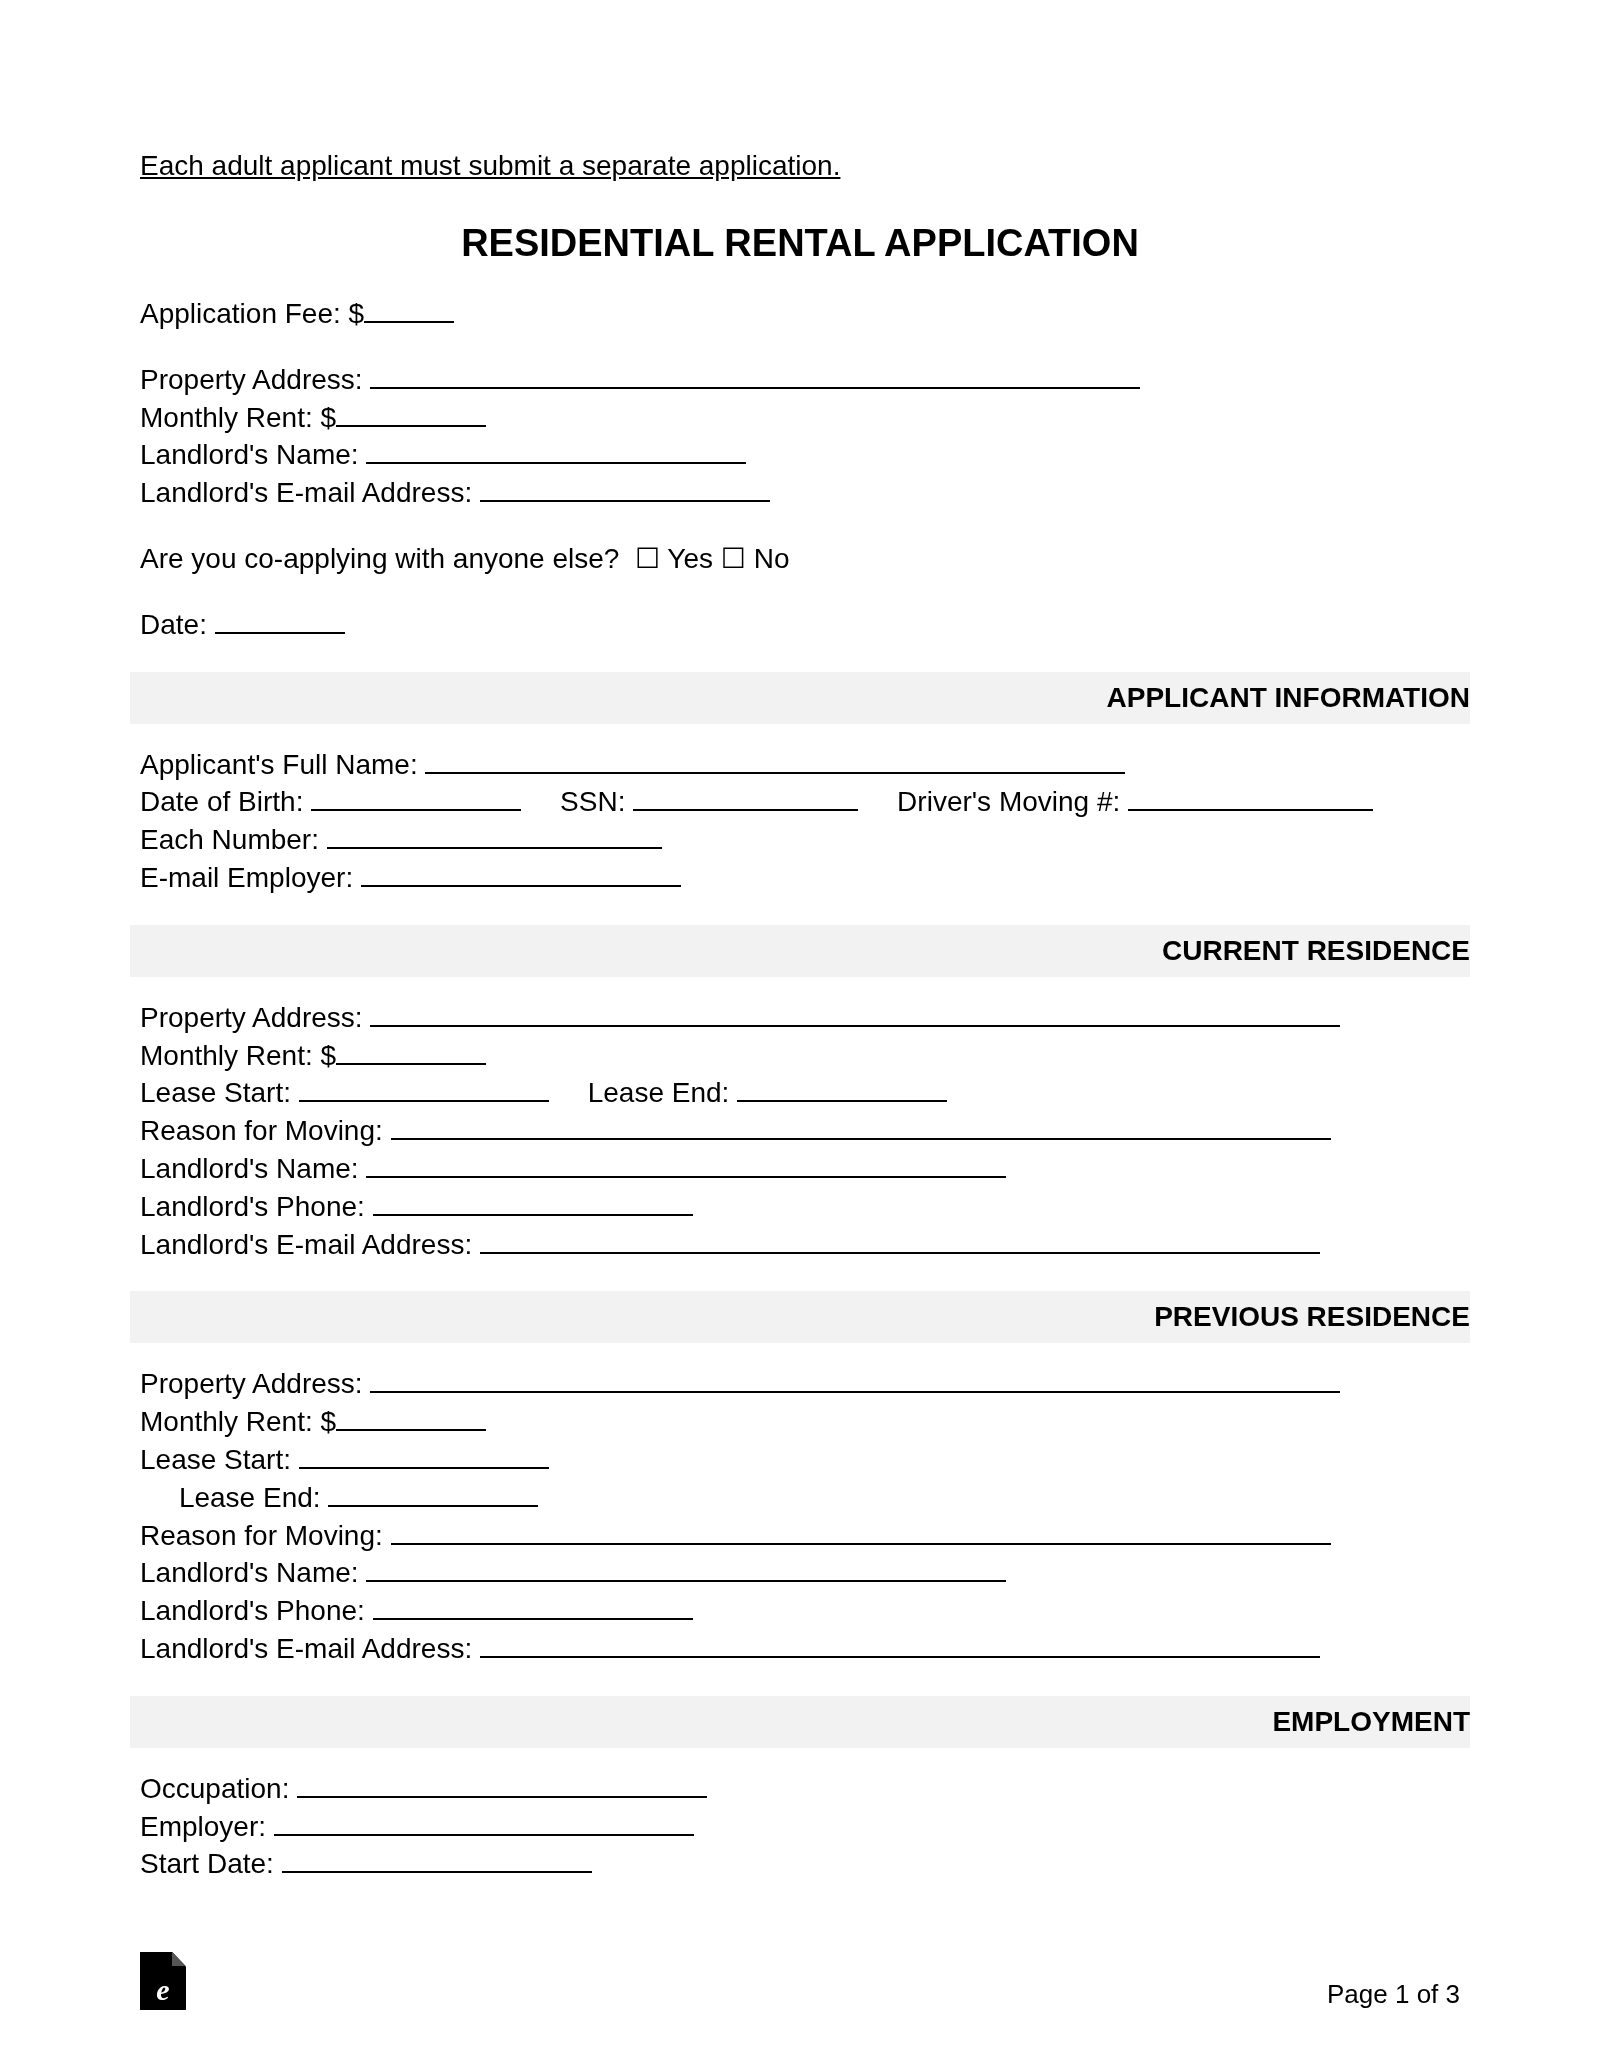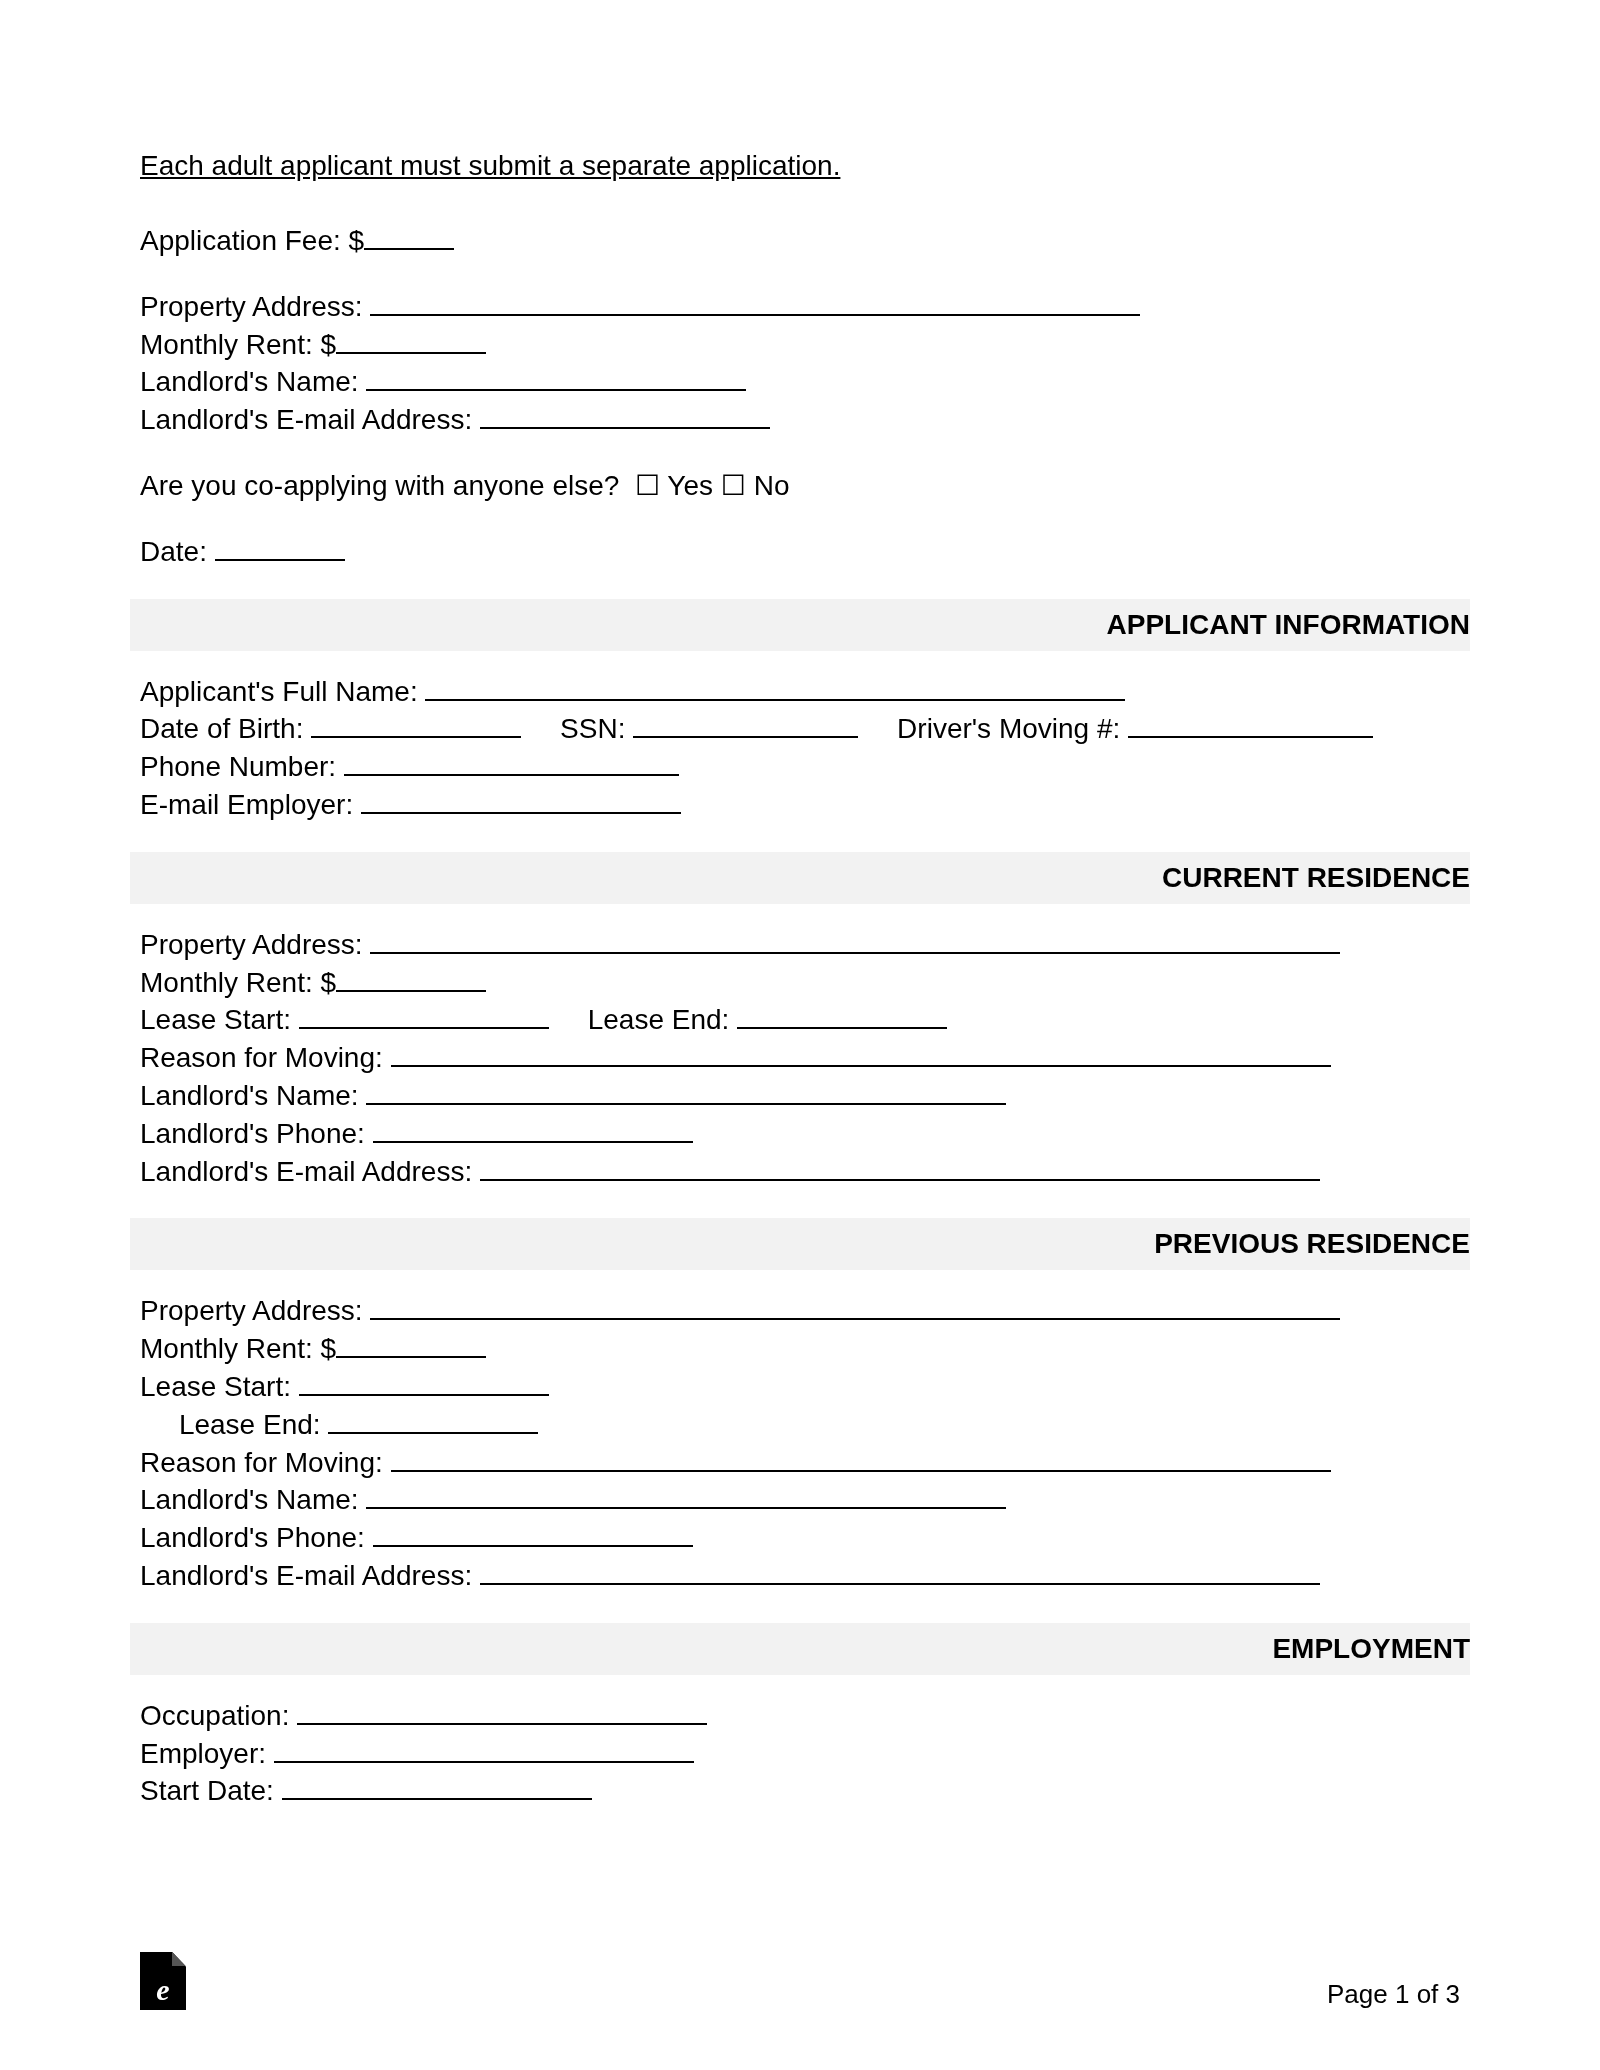--- a/index.html
+++ b/index.html
@@ -88,20 +88,21 @@
     font-size: 26px;
   }
 </style>
 </head>
 <body>
 
 <div class="page">
 
   <div class="intro">Each adult applicant must submit a separate application.</div>
 
+  <div class="title">RESIDENTIAL RENTAL APPLICATION</div>
 
   <div class="block">
     <span class="line"><span>Application Fee: $</span><span class="blank" style="width:90px"></span></span>
   </div>
 
   <div class="block">
     <div class="line"><span>Property Address: </span><span class="blank" style="width:770px"></span></div>
     <div class="line"><span>Monthly Rent: $</span><span class="blank" style="width:150px"></span></div>
     <div class="line"><span>Landlord's Name: </span><span class="blank" style="width:380px"></span></div>
     <div class="line"><span>Landlord's E-mail Address: </span><span class="blank" style="width:290px"></span></div>
@@ -113,21 +114,21 @@
 
 
   <div class="block">
     <span class="line"><span>Date: </span><span class="blank" style="width:130px"></span></span>
   </div>
 
   <div class="section-header">APPLICANT INFORMATION</div>
   <div class="block">
     <div class="line"><span>Applicant's Full Name: </span><span class="blank" style="width:700px"></span></div>
     <div class="line"><span>Date of Birth: </span><span class="blank" style="width:210px"></span><span>     SSN: </span><span class="blank" style="width:225px"></span><span>     Driver's Moving #: </span><span class="blank" style="width:245px"></span></div>
-    <div class="line"><span>Phone Number: </span><span class="blank" style="width:335px"></span></div>
+    <div class="line"><span>Each Number: </span><span class="blank" style="width:335px"></span></div>
     <div class="line"><span>E-mail Employer: </span><span class="blank" style="width:320px"></span></div>
   </div>
 
   <div class="section-header">CURRENT RESIDENCE</div>
   <div class="block">
     <div class="line"><span>Property Address: </span><span class="blank" style="width:970px"></span></div>
     <div class="line"><span>Monthly Rent: $</span><span class="blank" style="width:150px"></span></div>
     <div class="line"><span>Lease Start: </span><span class="blank" style="width:250px"></span><span>     Lease End: </span><span class="blank" style="width:210px"></span></div>
     <div class="line"><span>Reason for Moving: </span><span class="blank" style="width:940px"></span></div>
     <div class="line"><span>Landlord's Name: </span><span class="blank" style="width:640px"></span></div>

